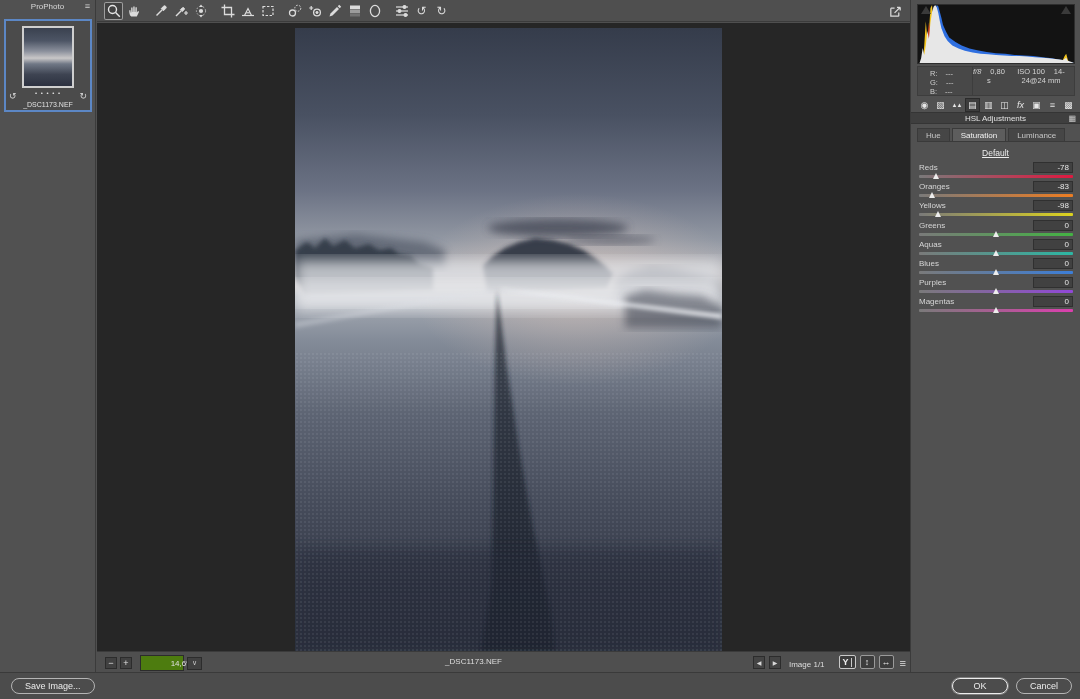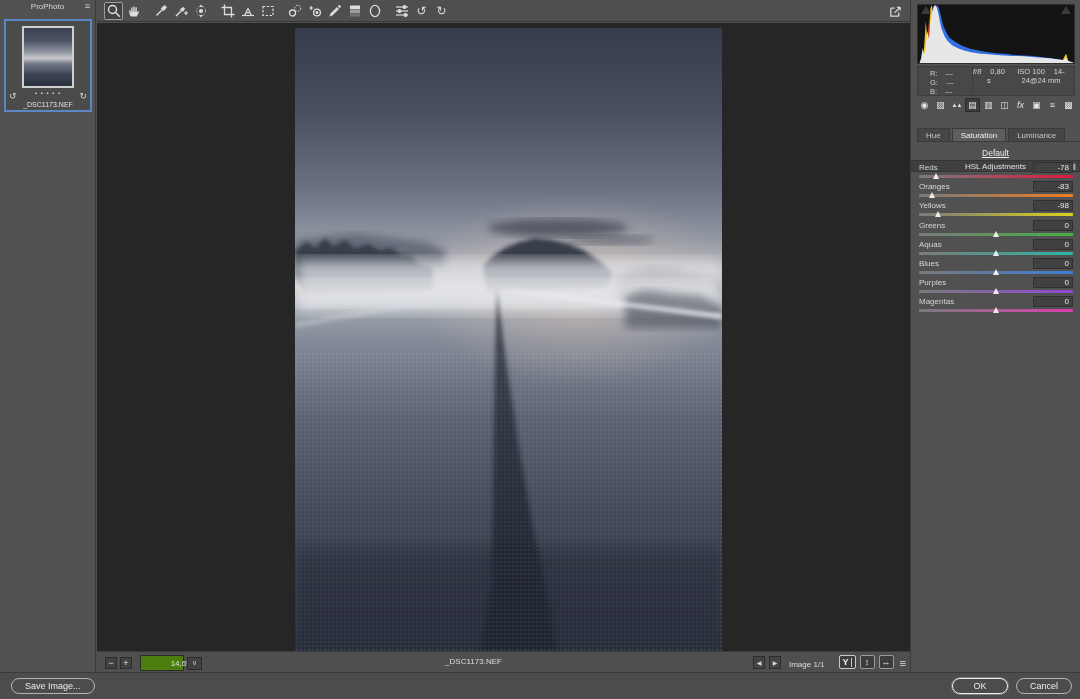--- a/index.html
+++ b/index.html
@@ -67,21 +67,21 @@
   .ch-row .v { margin-left:8px; }
   .exif { flex:1; border-left:1px solid #3d3d3d; display:flex; flex-direction:row; justify-content:center; gap:3px; }
   .exif-row { font-size:7.5px; color:#d4d4d4; text-align:center; }
   .exif-row .ap { font-style:italic; }
   .exif-row .sp { margin-left:9px; }
   .panel-icons { position:absolute; left:7px; top:98px; right:5px; height:13px; display:flex; align-items:center; gap:3px; }
   .picon { min-width:13px; height:12px; text-align:center; font-size:9px; line-height:12px; color:#e6e6e6; }
   .picon.fx { font-style:italic; font-size:9px; }
   .picon.two { font-size:6px; letter-spacing:-1px; }
   .picon.active { background:#3d3d3d; box-shadow:0 0 0 1px #2b2b2b; }
-  .hsl-header { position:absolute; left:0; right:0; top:112px; height:12px; background:#3f3f3f; border-top:1px solid #353535; border-bottom:1px solid #353535;margin-top:48px; }
+  .hsl-header { position:absolute; left:0; right:0; top:112px; height:12px; background:#3f3f3f; border-top:1px solid #353535; border-bottom:1px solid #353535; }
   .hsl-title { position:absolute; left:0; right:0; top:1px; text-align:center; font-size:8px; color:#e2e2e2; }
   .hsl-menu { position:absolute; right:4px; top:1px; font-size:8px; color:#cfcfcf; }
   .hsl-tabs { position:absolute; left:6px; right:0; top:128px; height:14px; display:flex; gap:2px; border-bottom:1px solid #3a3a3a; }
   .htab { padding:0 8px; font-size:8px; color:#c6c6c6; background:#464646; border:1px solid #3a3a3a; border-bottom:none; display:flex; align-items:center; }
   .htab.active { background:#5d5d5d; color:#f2f2f2; }
   .default-link { position:absolute; left:0; right:0; top:148px; text-align:center; font-size:8.5px; color:#ececec; text-decoration:underline; }
   .sliders { position:absolute; left:8px; right:7px; top:161px; }
   .srow { position:relative; height:19.2px; }
   .slabel { position:absolute; left:0; top:2px; font-size:8px; color:#d6d6d6; }
   .svalue { position:absolute; right:0; top:1px; width:40px; height:11px; background:#414141; border:1px solid #303030; color:#e6e6e6; font-size:8px; line-height:10px; text-align:right; padding-right:3px; }

